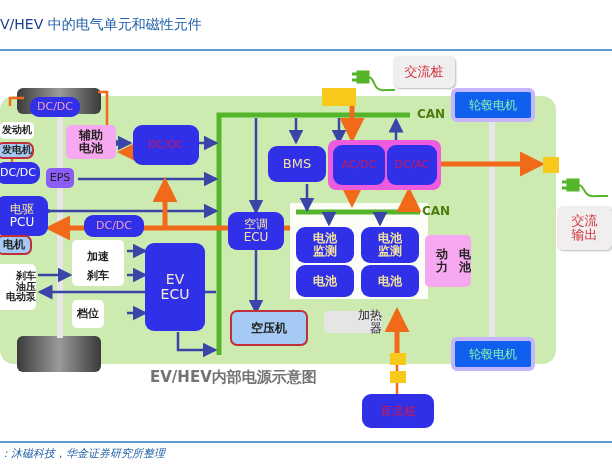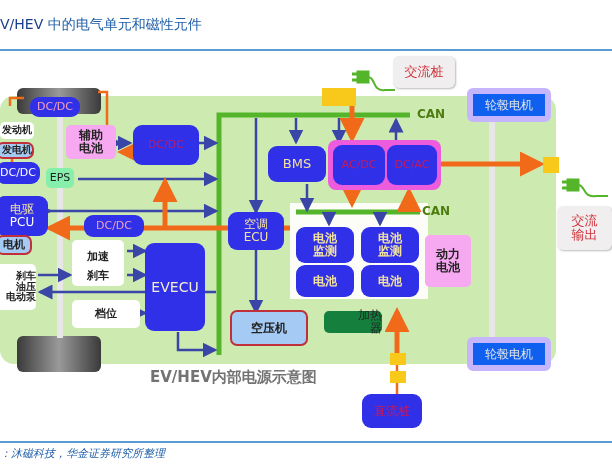--- a/index.html
+++ b/index.html
@@ -9,21 +9,21 @@
   .title .b{color:#1a3f8f;}
   .hr{height:2px;background:#5b9bd5;}
   .panel{background:#cdebb0;border-radius:14px;}
   .box{position:absolute;display:flex;align-items:center;justify-content:center;text-align:right;font-weight:bold;line-height:1.05;box-sizing:border-box;}
   .blue{background:#3030e8;color:#f3e3a0;border-radius:9px;}
   .blue.red{color:#c8195a;}
   .white{background:#fff;color:#222;border-radius:5px;}
   .pink{background:#f6a8f0;color:#222;border-radius:5px;}
   .lightblue{background:#a5cbf5;color:#222;border:2px solid #c0303a;border-radius:7px;}
   .wheel{background:linear-gradient(90deg,#3a3a3a,#9a9a9a 50%,#3a3a3a);border-radius:6px;}
-  .hub{background:#1060f0;color:#e5e5e5;border:6px solid #c4b5fd;border-radius:6px;font-weight:normal;margin-left:16px;}
+  .hub{background:#1060f0;color:#86efac;border:4px solid #c4b5fd;border-radius:6px;font-weight:normal;}
   .yellow{background:#f8c81a;}
   .gray{background:#f0eeee;color:#d0303a;border-radius:6px;box-shadow:1px 1px 2px #bbb;}
   .can{font-weight:bold;font-size:12px;color:#4d7c0f;}
   .src{font-style:italic;font-size:11px;color:#1f5fa8;white-space:nowrap;}
   svg{position:absolute;left:0;top:0;}
 </style>
 </head>
 <body>
 
 <div class="abs title">
@@ -116,28 +116,28 @@
   <span>刹车</span>
   <span>油压</span>
   <span>电动泵</span>
 </div>
 
 <div class="box pink" style="left:66px;top:125px;width:50px;height:34px;font-size:12px;flex-direction:column;">
   <span>辅助</span>
   <span>电池</span>
 </div>
 <div class="box blue red" style="left:133px;top:125px;width:66px;height:40px;font-size:11px;font-weight:normal;">DC/DC</div>
-<div class="box white" style="left:46px;top:168px;width:28px;height:20px;font-size:11px;background:#86efac;font-weight:normal;">EPS</div>
+<div class="box white" style="left:46px;top:168px;width:28px;height:20px;font-size:11px;background:#8b5cf6;font-weight:normal;">EPS</div>
 <div class="box blue" style="left:84px;top:215px;width:60px;height:22px;font-size:11px;font-weight:normal;color:#f3a0c0;">DC/DC</div>
 
 <div class="box white" style="left:72px;top:240px;width:52px;height:34px;font-size:11px;">加速</div>
 <div class="box white" style="left:72px;top:266px;width:52px;height:20px;font-size:11px;">刹车</div>
-<div class="box white" style="left:72px;top:300px;width:68px;height:28px;font-size:11px;">档位</div>
+<div class="box white" style="left:72px;top:300px;width:32px;height:28px;font-size:11px;">档位</div>
 
-<div class="box blue" style="left:145px;top:243px;width:60px;height:88px;font-size:14px;flex-direction:row;font-weight:normal;color:#f4eed0;">
+<div class="box blue" style="left:145px;top:243px;width:60px;height:88px;font-size:14px;flex-direction:column;font-weight:normal;color:#f4eed0;">
   <span>EV</span>
   <span>ECU</span>
 </div>
 
 <div class="box blue" style="left:228px;top:212px;width:56px;height:38px;font-size:12px;flex-direction:column;font-weight:normal;">
   <span>空调</span>
   <span>ECU</span>
 </div>
 <div class="box lightblue" style="left:230px;top:310px;width:78px;height:36px;font-size:12px;">空压机</div>
 
@@ -153,36 +153,36 @@
 <div class="box blue" style="left:296px;top:227px;width:58px;height:36px;font-size:12px;flex-direction:column;">
   <span>电池</span>
   <span>监测</span>
 </div>
 <div class="box blue" style="left:361px;top:227px;width:58px;height:36px;font-size:12px;flex-direction:column;">
   <span>电池</span>
   <span>监测</span>
 </div>
 <div class="box blue" style="left:296px;top:265px;width:58px;height:32px;font-size:12px;">电池</div>
 <div class="box blue" style="left:361px;top:265px;width:58px;height:32px;font-size:12px;">电池</div>
-<div class="box pink" style="left:425px;top:235px;width:46px;height:52px;font-size:12px;flex-direction:column;">
+<div class="box pink" style="left:425px;top:235px;width:46px;height:52px;font-size:12px;flex-direction:row;">
   <span>动力</span>
   <span>电池</span>
 </div>
-<div class="box" style="left:324px;top:311px;width:58px;height:22px;font-size:12px;background:#15803d;color:#222;border-radius:5px;font-weight:normal;padding-left:28px;">加热器</div>
+<div class="box" style="left:324px;top:311px;width:58px;height:22px;font-size:12px;background:#e5e5e5;color:#222;border-radius:5px;font-weight:normal;padding-left:28px;">加热器</div>
 
 <div class="abs yellow" style="left:322px;top:88px;width:34px;height:18px;"></div>
 <div class="box gray" style="left:393px;top:56px;width:62px;height:32px;font-size:13px;font-weight:normal;">交流桩</div>
 <div class="abs yellow" style="left:543px;top:157px;width:16px;height:16px;"></div>
 <div class="box gray" style="left:557px;top:206px;width:55px;height:44px;font-size:13px;flex-direction:column;font-weight:normal;">
   <span>交流</span>
   <span>输出</span>
 </div>
 <div class="box hub" style="left:451px;top:88px;width:84px;height:34px;font-size:12px;">轮毂电机</div>
 <div class="box hub" style="left:451px;top:337px;width:84px;height:34px;font-size:12px;">轮毂电机</div>
 
 <div class="abs yellow" style="left:390px;top:353px;width:16px;height:12px;"></div>
 <div class="abs yellow" style="left:390px;top:371px;width:16px;height:12px;"></div>
-<div class="box blue red" style="left:362px;top:394px;width:60px;height:34px;font-size:12px;font-weight:normal;">直流桩</div>
+<div class="box blue red" style="left:362px;top:394px;width:72px;height:34px;font-size:12px;font-weight:normal;">直流桩</div>
 
 <div class="abs" style="left:150px;top:368px;font-size:15px;font-weight:bold;color:#737373;white-space:nowrap;">EV/HEV内部电源示意图</div>
 
 <div class="abs hr" style="left:0;top:441px;width:612px;"></div>
 <div class="abs src" style="left:0;top:446px;">：沐磁科技，华金证券研究所整理</div>
 
 </body></html>

